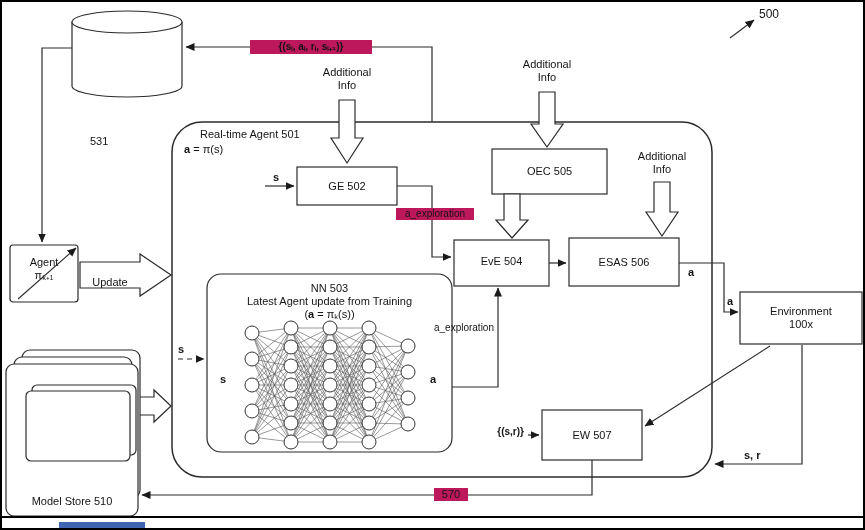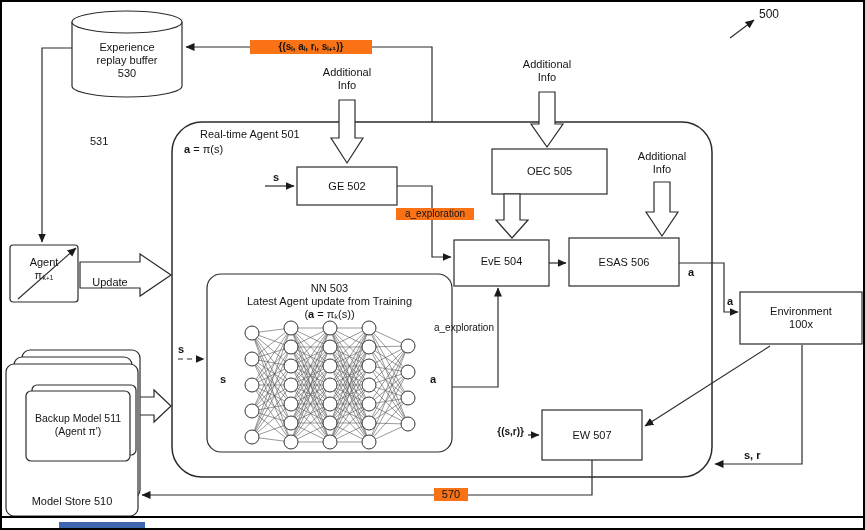--- a/index.html
+++ b/index.html
@@ -3,21 +3,21 @@
 <meta charset="utf-8">
 <style>
   html,body{margin:0;padding:0;background:#888;}
   .stage{position:relative;width:865px;height:530px;background:#fff;border:2px solid #000;
          box-sizing:border-box;font-family:"Liberation Sans",sans-serif;color:#141414;overflow:hidden;}
   .stage > svg{position:absolute;left:0;top:0;}
   .lbl{position:absolute;white-space:nowrap;font-size:11px;line-height:13px;}
   .ctr{display:flex;align-items:center;justify-content:center;text-align:center;}
   .col{display:flex;flex-direction:column;align-items:center;justify-content:center;text-align:center;}
   .b{font-weight:bold;}
-  .bg{background:#f97316;padding:0 2px;}
+  .bg{background:#be185d;padding:0 2px;}
   .s10{font-size:10px;line-height:12px;}
   .s12{font-size:12px;text-align:center;}
 </style>
 </head>
 <body>
 
 <div class="stage">
 
   <svg width="865" height="530" viewBox="0 0 865 530">
     <defs>
@@ -259,25 +259,20 @@
 
     <path d="M430 120 V45 H184" fill="none" stroke="#2b2b2b" stroke-width="1.2" marker-end="url(#arr)"></path>
     <path d="M70 46 H40 V240" fill="none" stroke="#2b2b2b" stroke-width="1.2" marker-end="url(#arr)"></path>
     <path d="M677 261 H722 V310 H736" fill="none" stroke="#2b2b2b" stroke-width="1.2" marker-end="url(#arr)"></path>
     <path d="M768 344 L643 424" fill="none" stroke="#2b2b2b" stroke-width="1.2" marker-end="url(#arr)"></path>
     <path d="M800 343 V462 H713" fill="none" stroke="#2b2b2b" stroke-width="1.2" marker-end="url(#arr)"></path>
     <path d="M590 458 V493 H140" fill="none" stroke="#2b2b2b" stroke-width="1.2" marker-end="url(#arr)"></path>
     <path d="M728 36 L752 18" fill="none" stroke="#2b2b2b" stroke-width="1.1" marker-end="url(#arr)"></path>
   </svg>
 
-  <div class="lbl col" style="left:70px;top:34px;width:110px;height:48px;">
-    <div>Experience</div>
-    <div>replay buffer</div>
-    <div>530</div>
-  </div>
 
   <div class="lbl ctr b s10 bg" style="left:248px;top:38px;width:118px;height:14px;">{(sᵢ, aᵢ, rᵢ, sᵢ₊₁)}</div>
 
   <div class="lbl" style="left:88px;top:133px;">531</div>
   <div class="lbl s12" style="left:757px;top:6px;">500</div>
 
   <div class="lbl col" style="left:9px;top:249px;width:66px;height:36px;">
     <div>Agent</div>
     <div>πₖ₊₁</div>
   </div>
@@ -325,22 +320,18 @@
   <div class="lbl b" style="left:218px;top:371px;">s</div>
   <div class="lbl b" style="left:428px;top:371px;">a</div>
   <div class="lbl b" style="left:686px;top:264px;">a</div>
   <div class="lbl b" style="left:725px;top:293px;">a</div>
 
   <div class="lbl b s10" style="left:452px;top:424px;width:70px;text-align:right;">{(s,r)}</div>
   <div class="lbl b" style="left:742px;top:447px;">s, r</div>
 
   <div class="lbl ctr bg" style="left:432px;top:486px;width:30px;height:13px;">570</div>
 
-  <div class="lbl col" style="left:26px;top:398px;width:100px;height:50px;font-size:10.5px;">
-    <div>Backup Model 511</div>
-    <div>(Agent π')</div>
-  </div>
   <div class="lbl ctr" style="left:12px;top:492px;width:116px;height:14px;">Model Store 510</div>
 
   <div style="position:absolute;left:0;top:514px;width:861px;height:2px;background:#000;"></div>
   <div style="position:absolute;left:57px;top:520px;width:86px;height:7px;background:#3f67b1;"></div>
 
 </div>
 
 </body></html>

